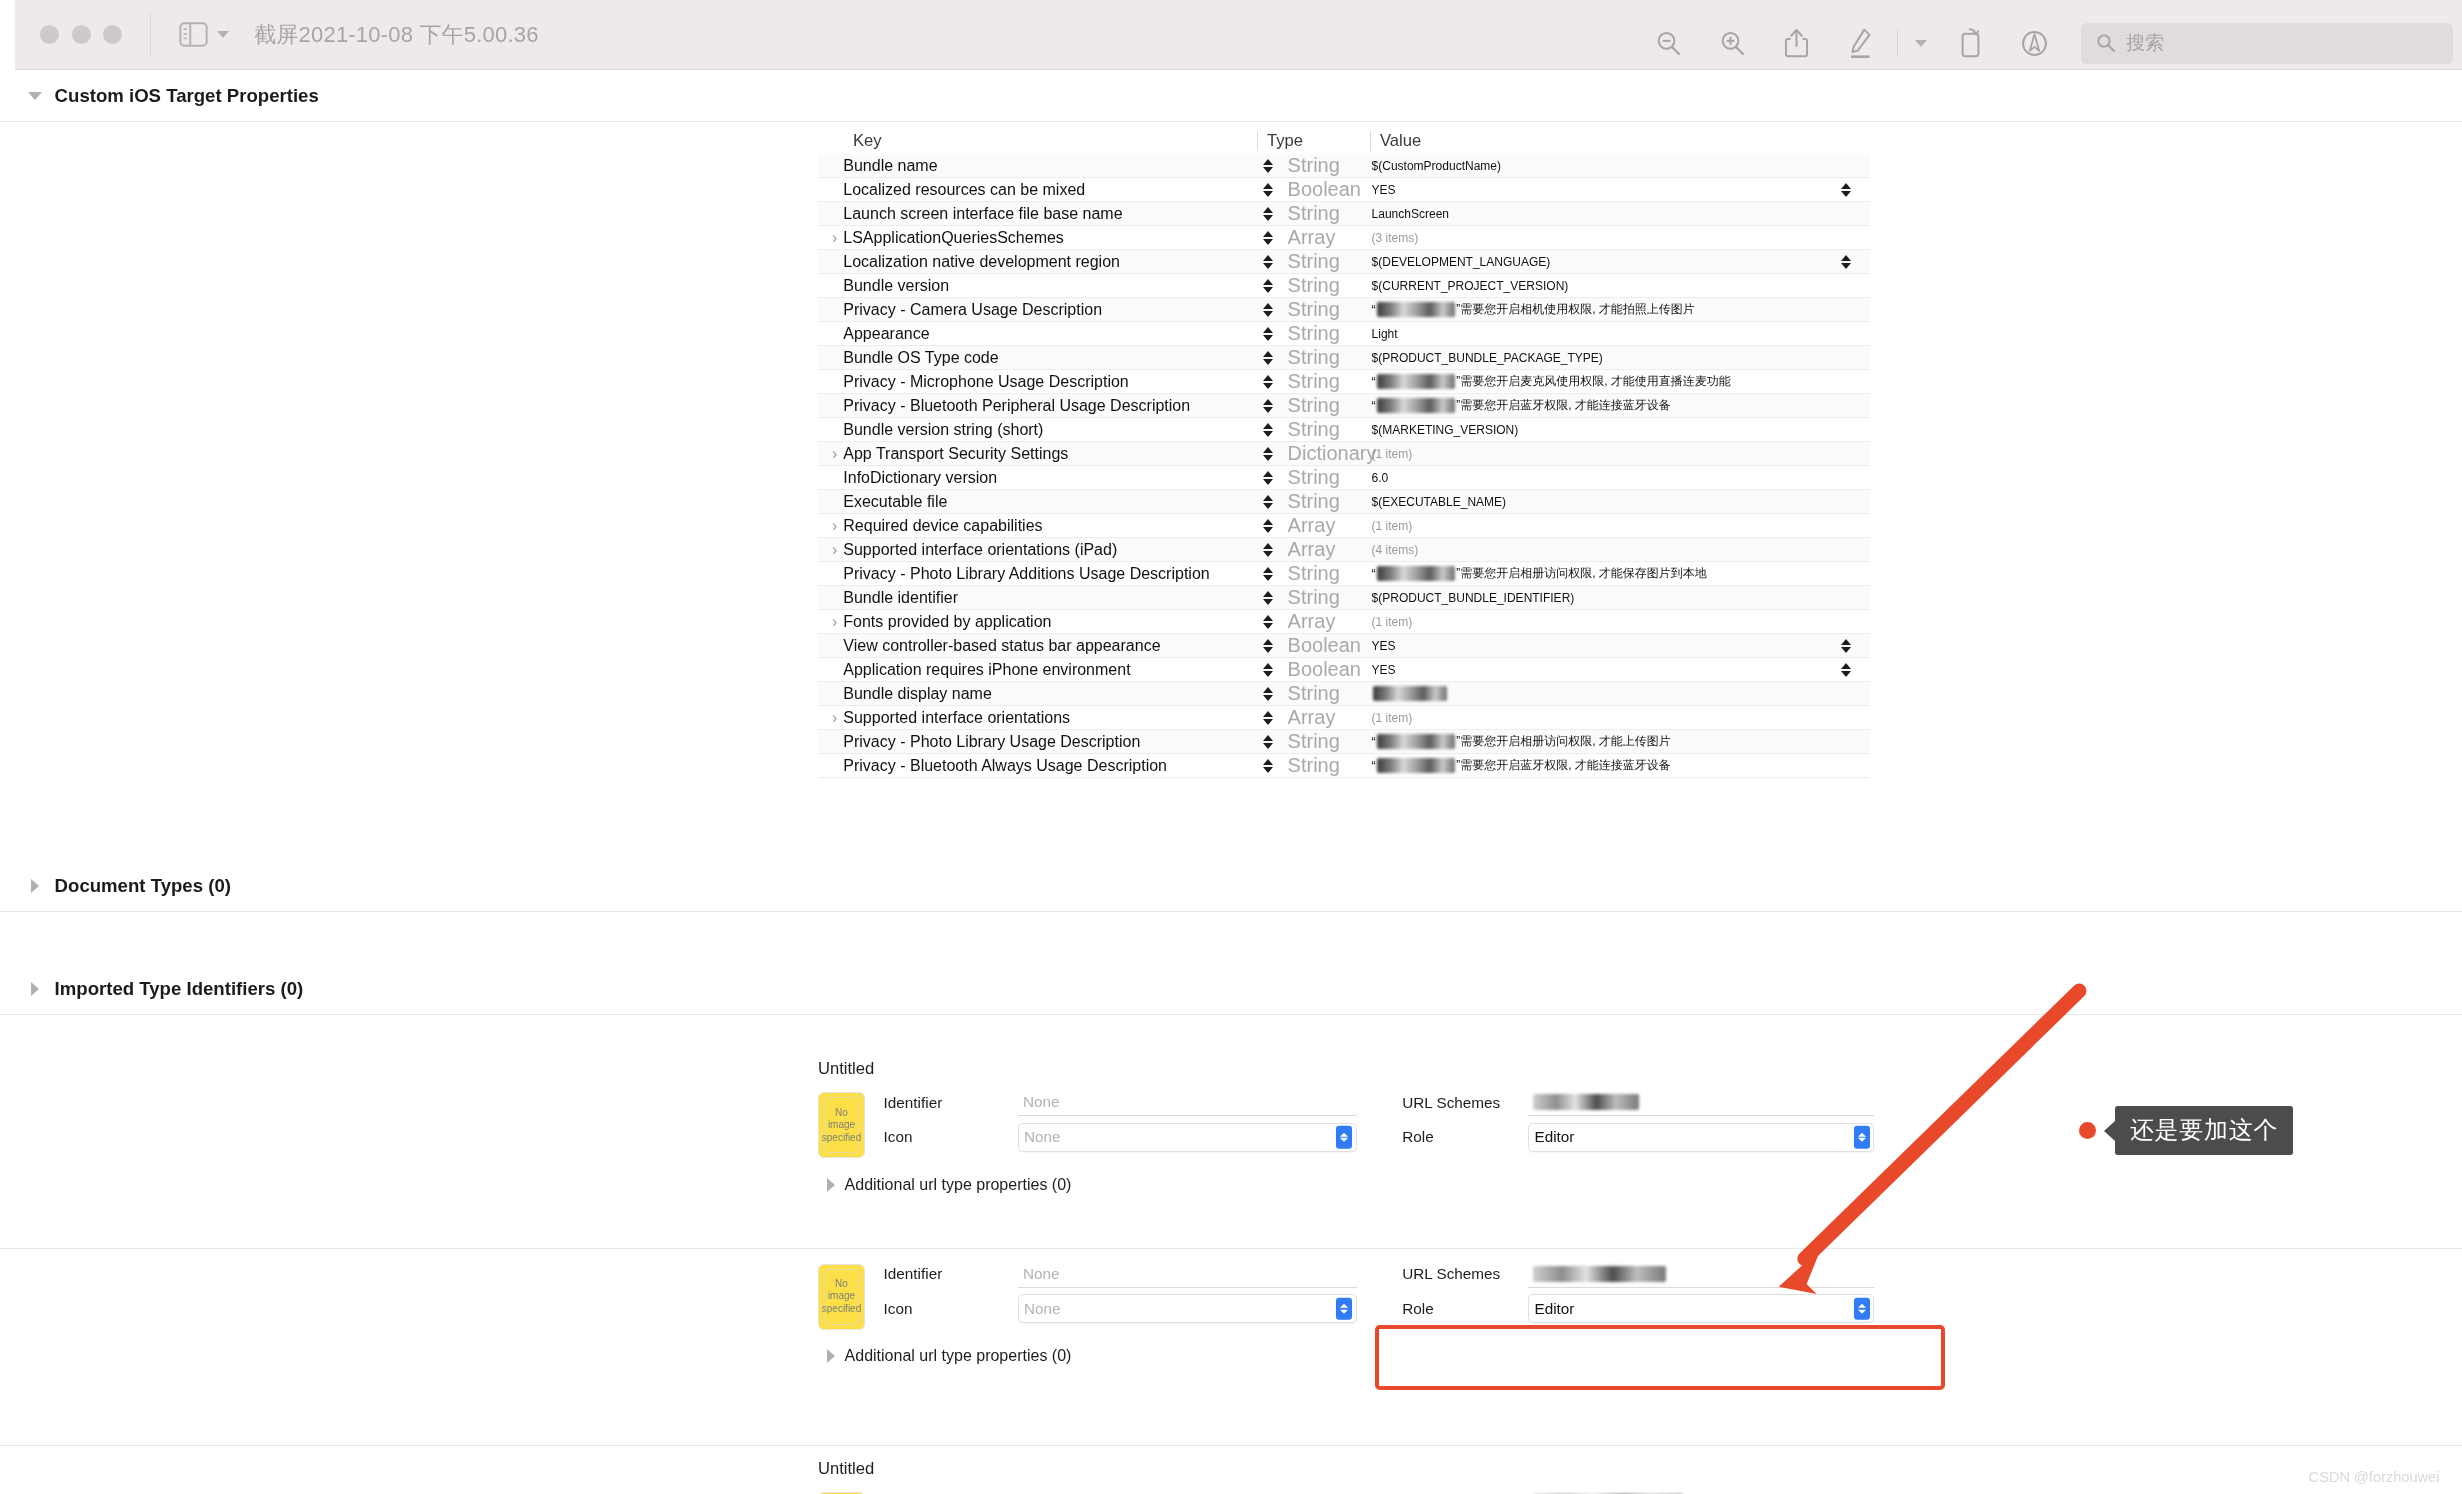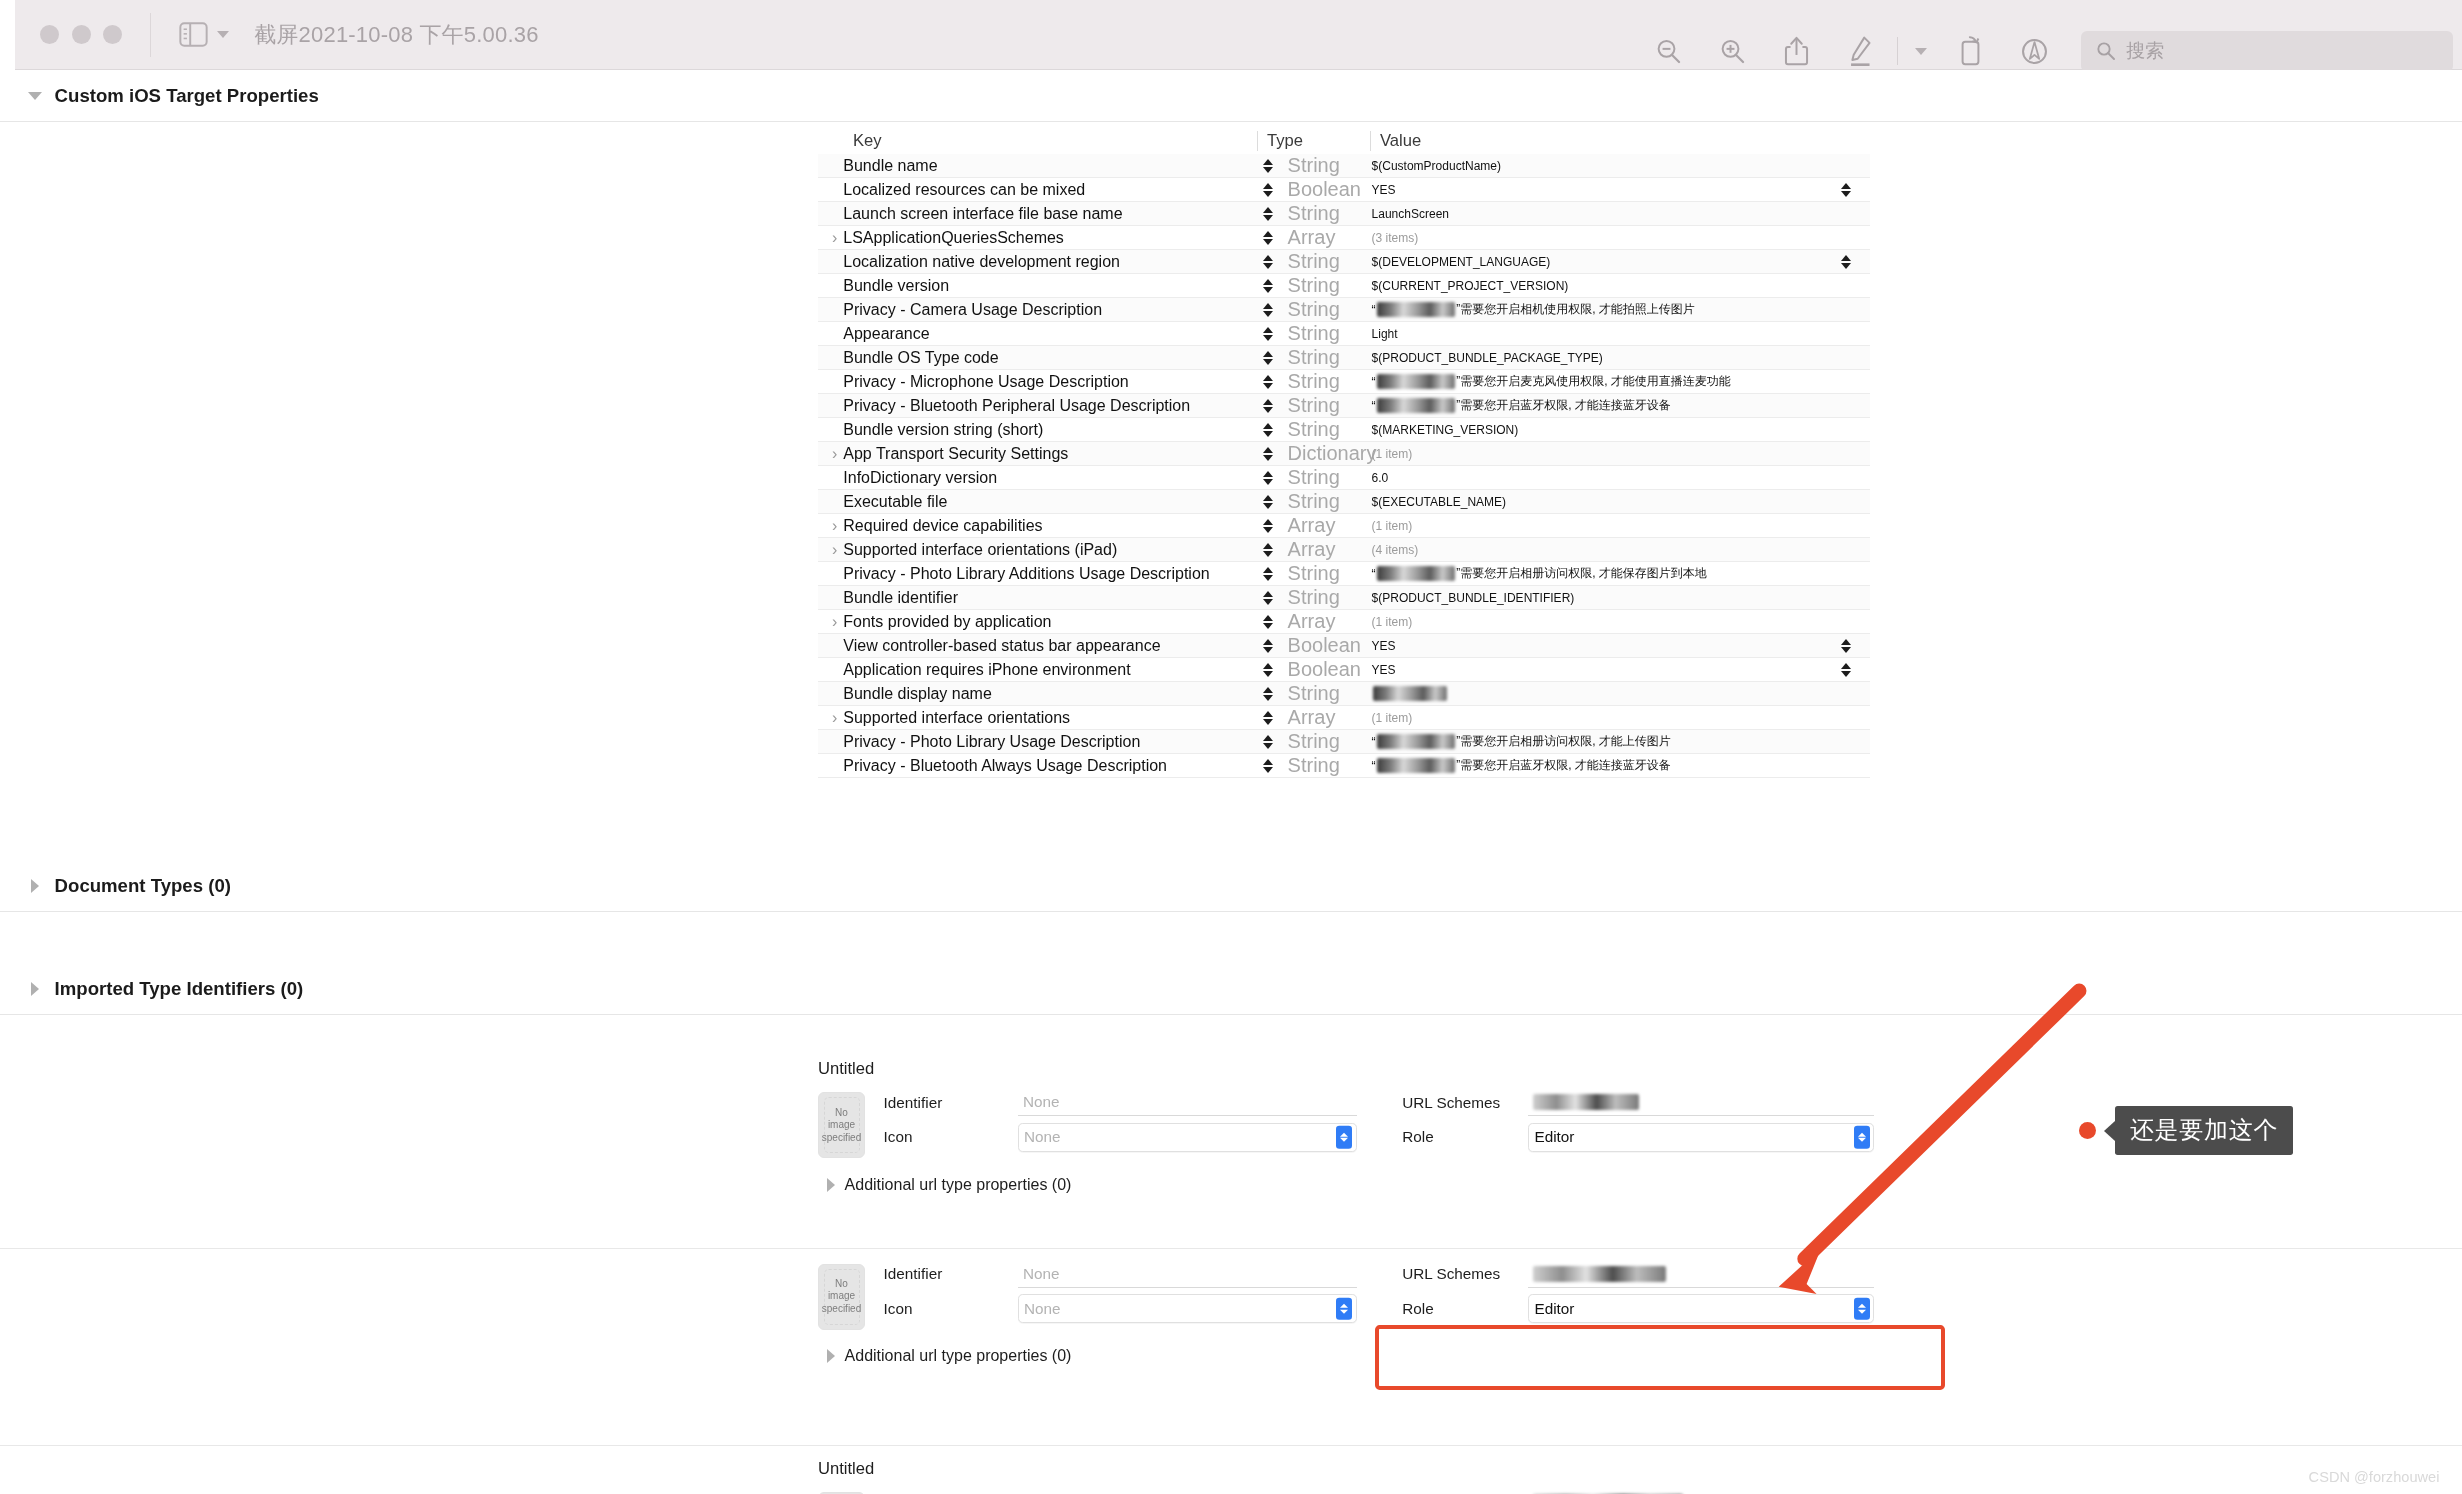--- a/index.html
+++ b/index.html
@@ -25,21 +25,21 @@
 
   .sidebar-toggle { display: flex; align-items: center; gap: 9.3px; margin-left: 28px; }
   .chev-dn { width: 0; height: 0; border-left: 6.6px solid transparent; border-right: 6.6px solid transparent; border-top: 7.3px solid #b6b0b3; }
 
   .win-title {
     margin-left: 25px;
     font-size: 22px; color: #a9a3a6; font-weight: 400; letter-spacing: 0.2px;
     white-space: nowrap;
   }
 
-  .tb-right { position: absolute; right: 24px; top: 16px; height: 70px; display: flex; align-items: center; gap: 0; }
+  .tb-right { position: absolute; right: 24px; top: 8px; height: 70px; display: flex; align-items: center; gap: 0; }
   .tb-btn { width: 64px; height: 70px; display: flex; align-items: center; justify-content: center; }
   .tb-sep { width: 0.7px; height: 28px; background: #d6d1d3; margin: 0 5.3px; }
   .search-box {
     width: 372px; height: 41px; border-radius: 6px; background: #e0dbdd;
     display: flex; align-items: center; padding-left: 14.6px; gap: 10.6px; margin-left: 14.6px;
   }
   .search-ph { font-size: 19px; color: #a7a1a4; }
 
   
   .content { position: absolute; left: 0; top: 70px; width: 2462px; height: 1425px; background: #fff; }
@@ -94,21 +94,21 @@
     background: linear-gradient(90deg,#cfcfcf 0%,#8e8e8e 22%,#e2e2e2 40%,#4d4d4d 60%,#bdbdbd 78%,#7a7a7a 100%);
     filter: blur(1.5px); border-radius: 2px; height: 16px;
   }
 
   
   .urlentry { position: absolute; left: 818px; width: 1064px; }
   .entry-title { font-size: 16.6px; color: #1d1d1d; margin-bottom: 10.6px; }
   .entry-body { display: flex; align-items: flex-start; }
   .noimg {
     width: 47px; height: 66px; border: 0.7px solid #e2e2e2; border-radius: 6px;
-    background: #e5e5e5; display: flex; align-items: center; justify-content: center;
+    background: #fde047; display: flex; align-items: center; justify-content: center;
     margin-top: 2.7px; margin-right: 18.6px; flex: none;
   }
   .noimg-inner {
     width: 36px; height: 56px; border: 1.3px dashed #d6d6d6; border-radius: 4.7px;
     display: flex; flex-direction: column; align-items: center; justify-content: center;
     font-size: 10px; color: #7d7d7d; line-height: 1.25; text-align: center;
   }
   .fields { display: flex; flex: 1; gap: 0; }
   .fcol { display: flex; flex-direction: column; gap: 6.6px; }
   .frow { display: flex; align-items: center; gap: 8px; }

